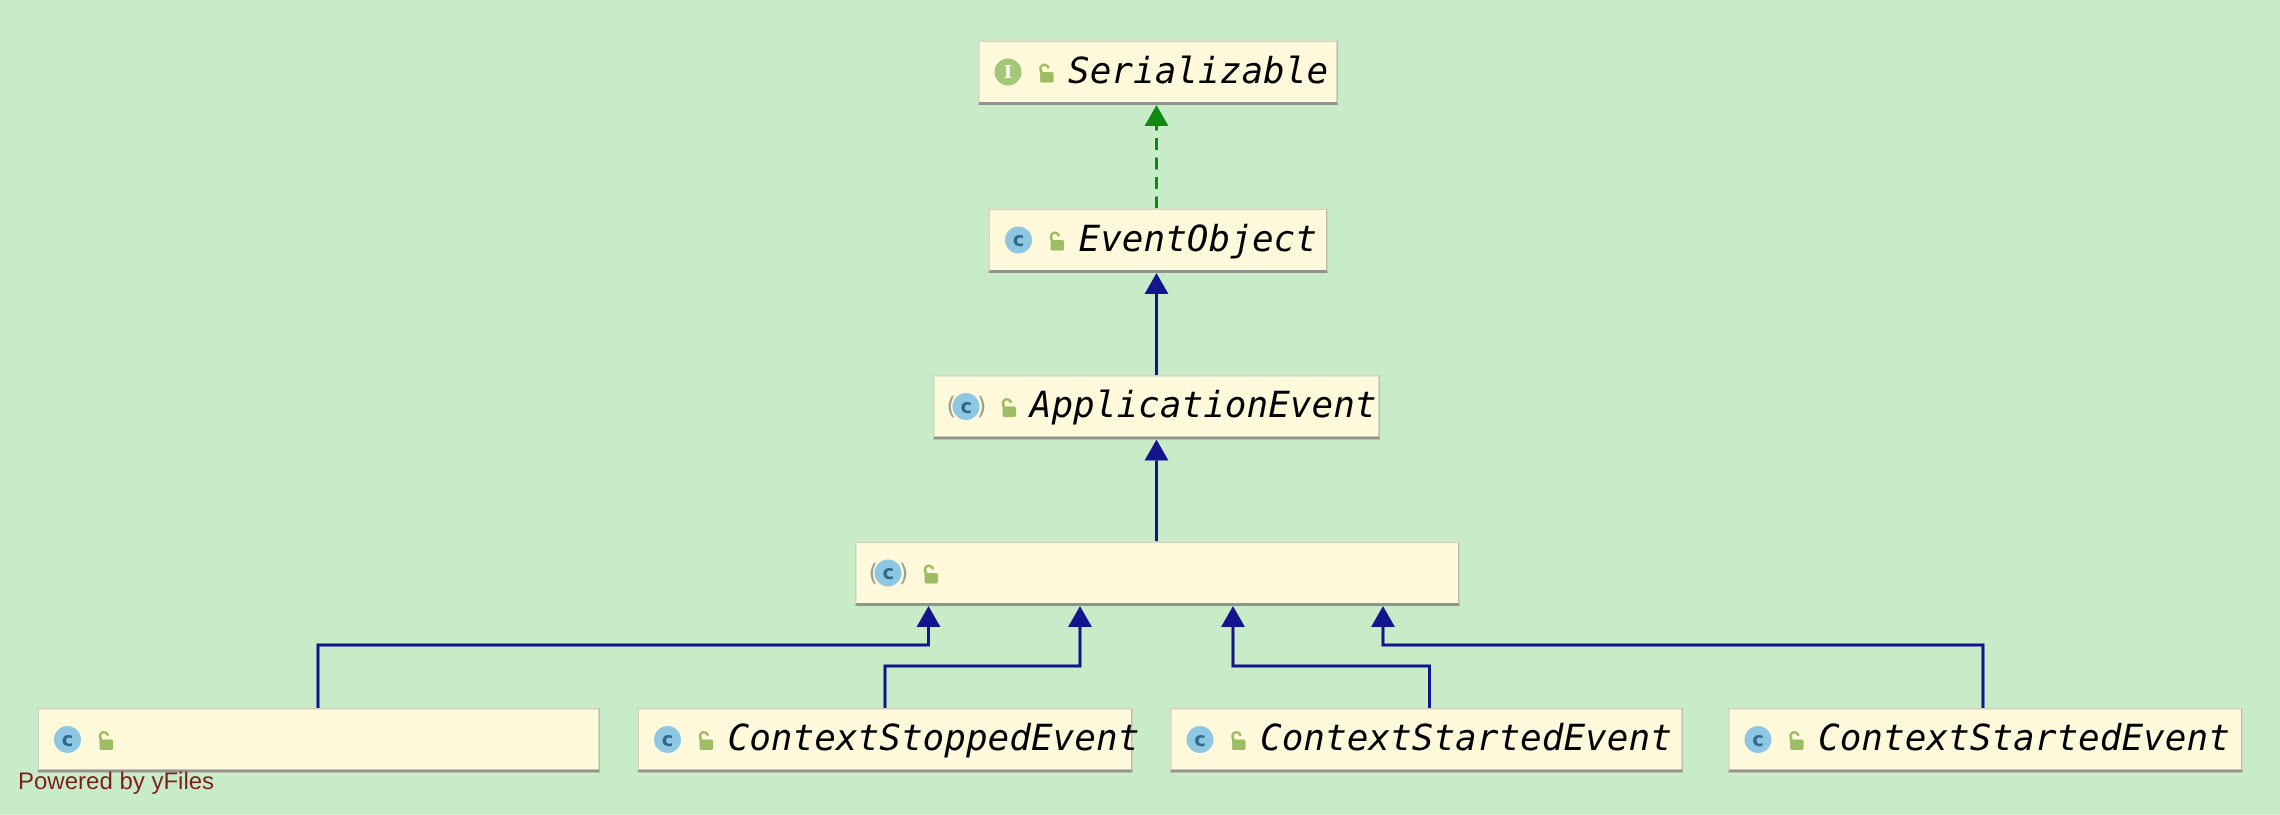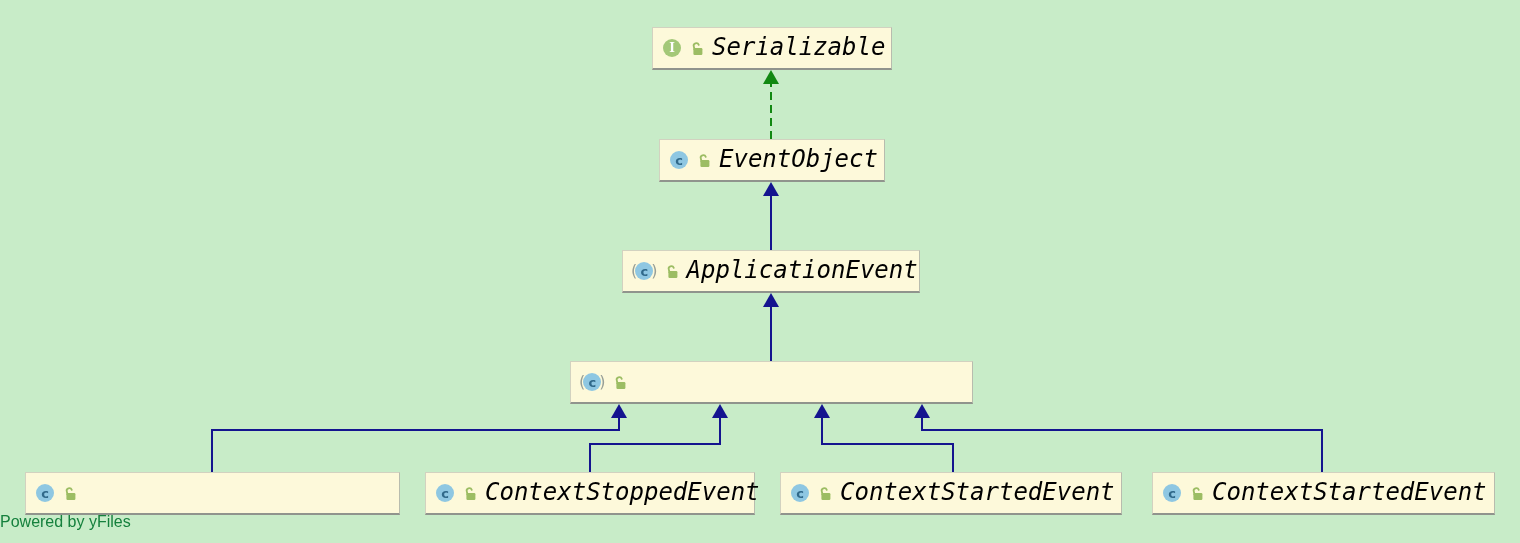--- a/index.html
+++ b/index.html
@@ -48,23 +48,23 @@
   }
   .paren {
     color: #979f97;
     font: 16px "DejaVu Sans", sans-serif;
     margin: 0 -2px;
     line-height: 1;
   }
   .lock-icon { flex: none; margin-left: 2px; }
   .watermark {
     position: absolute;
-    left: 0; top: 513px;
+    left: 12px; top: 513px;
     font: 16px "Liberation Sans", sans-serif;
-    color: #15803d;
+    color: #7f1d1d;
     user-select: none;
   }
 </style>
 </head>
 <body>
 
 <div class="stage" style="background: rgb(200, 236, 200);">
   <svg id="edge-layer" viewBox="0 0 1520 543" xmlns="http://www.w3.org/2000/svg">
       <polyline points="771,139 771,84" fill="none" stroke="#118811" stroke-width="2" stroke-dasharray="8 5"></polyline>
       <polygon points="771,70 779,84 763,84" fill="#118811"></polygon>

